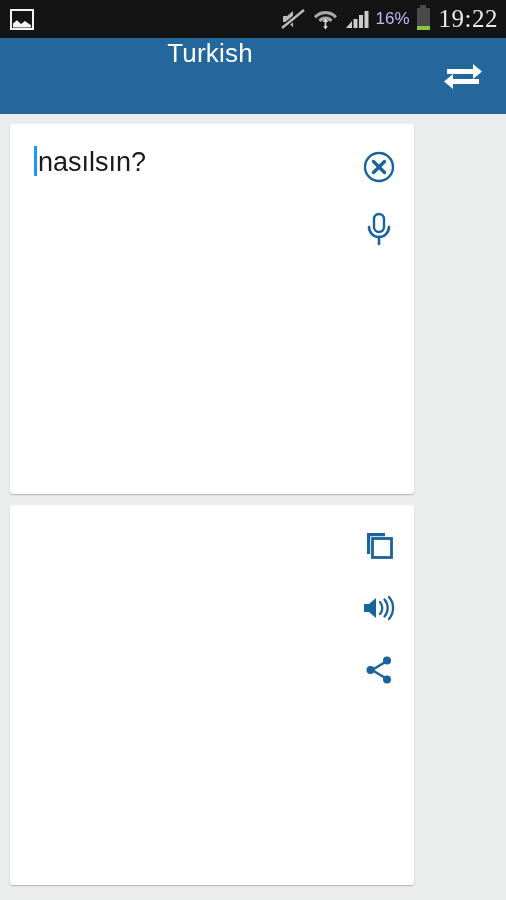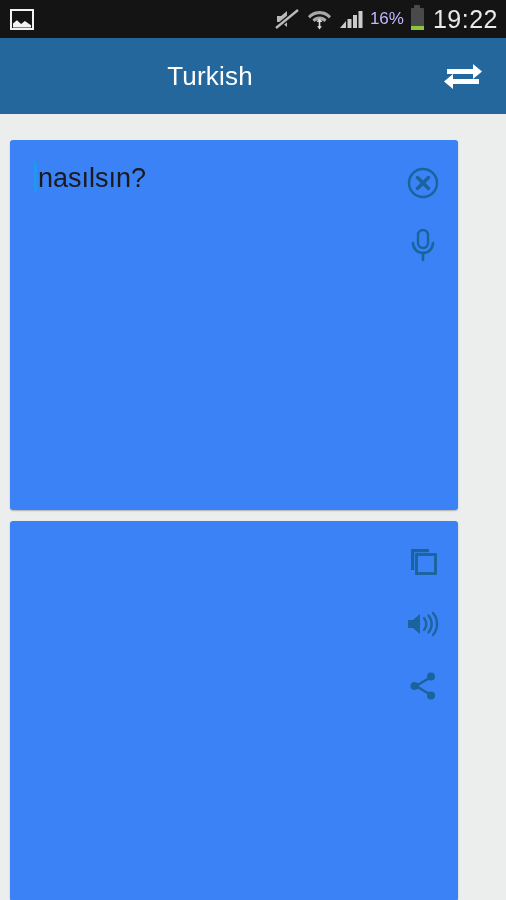--- a/index.html
+++ b/index.html
@@ -63,21 +63,21 @@
   .batt-pct {
     color: #c4b5fd;
     font-size: 17px;
     letter-spacing: 0px;
     font-family: "Liberation Sans", sans-serif;
   }
   .clock {
     color: #e9e9e9;
     font-size: 25px;
     letter-spacing: 0.5px;
-    font-family: Liberation Sans, sans-serif;
+    font-family: Liberation Serif, serif;
     margin-left: 2px;
   }
   .batt {
     position: relative;
     width: 13px; height: 22px;
     background: #4a4a4a;
     border-radius: 1px;
   }
   .batt::before {
     content:"";
@@ -95,21 +95,20 @@
   }
 
   
   .action-bar {
     position: absolute;
     top: 38px; left: 0;
     width: 506px;
     height: 76px;
     background: #24679d;
     display: flex;
-    align-items: center;
   }
   .lang-btn {
     flex: 1 1 0;
     text-align: center;
     color: #ffffff;
     font-size: 26px;
     font-family: "Liberation Sans", sans-serif;
     letter-spacing: 0.2px;
     cursor: pointer;
   }
@@ -118,26 +117,25 @@
     display: flex;
     align-items: center;
     justify-content: center;
     cursor: pointer;
   }
 
   
   .card {
     position: absolute;
     left: 10px;
-    width: 448px;
-    background: #3b82f6;
+    width: 404px;
+    background: #ffffff;
     border-radius: 3px;
     box-shadow: 0 1px 2px rgba(0,0,0,0.16), 0 1px 1px rgba(0,0,0,0.10);
     box-sizing: border-box;
-    margin-top: 16px;
   }
   #card-source { top: 124px; height: 370px; }
   #card-target { top: 505px; height: 380px; }
 
   .text-area {
     position: absolute;
     top: 0; left: 0;
     padding: 22px 72px 0 24px;
     box-sizing: border-box;
     width: 486px;

